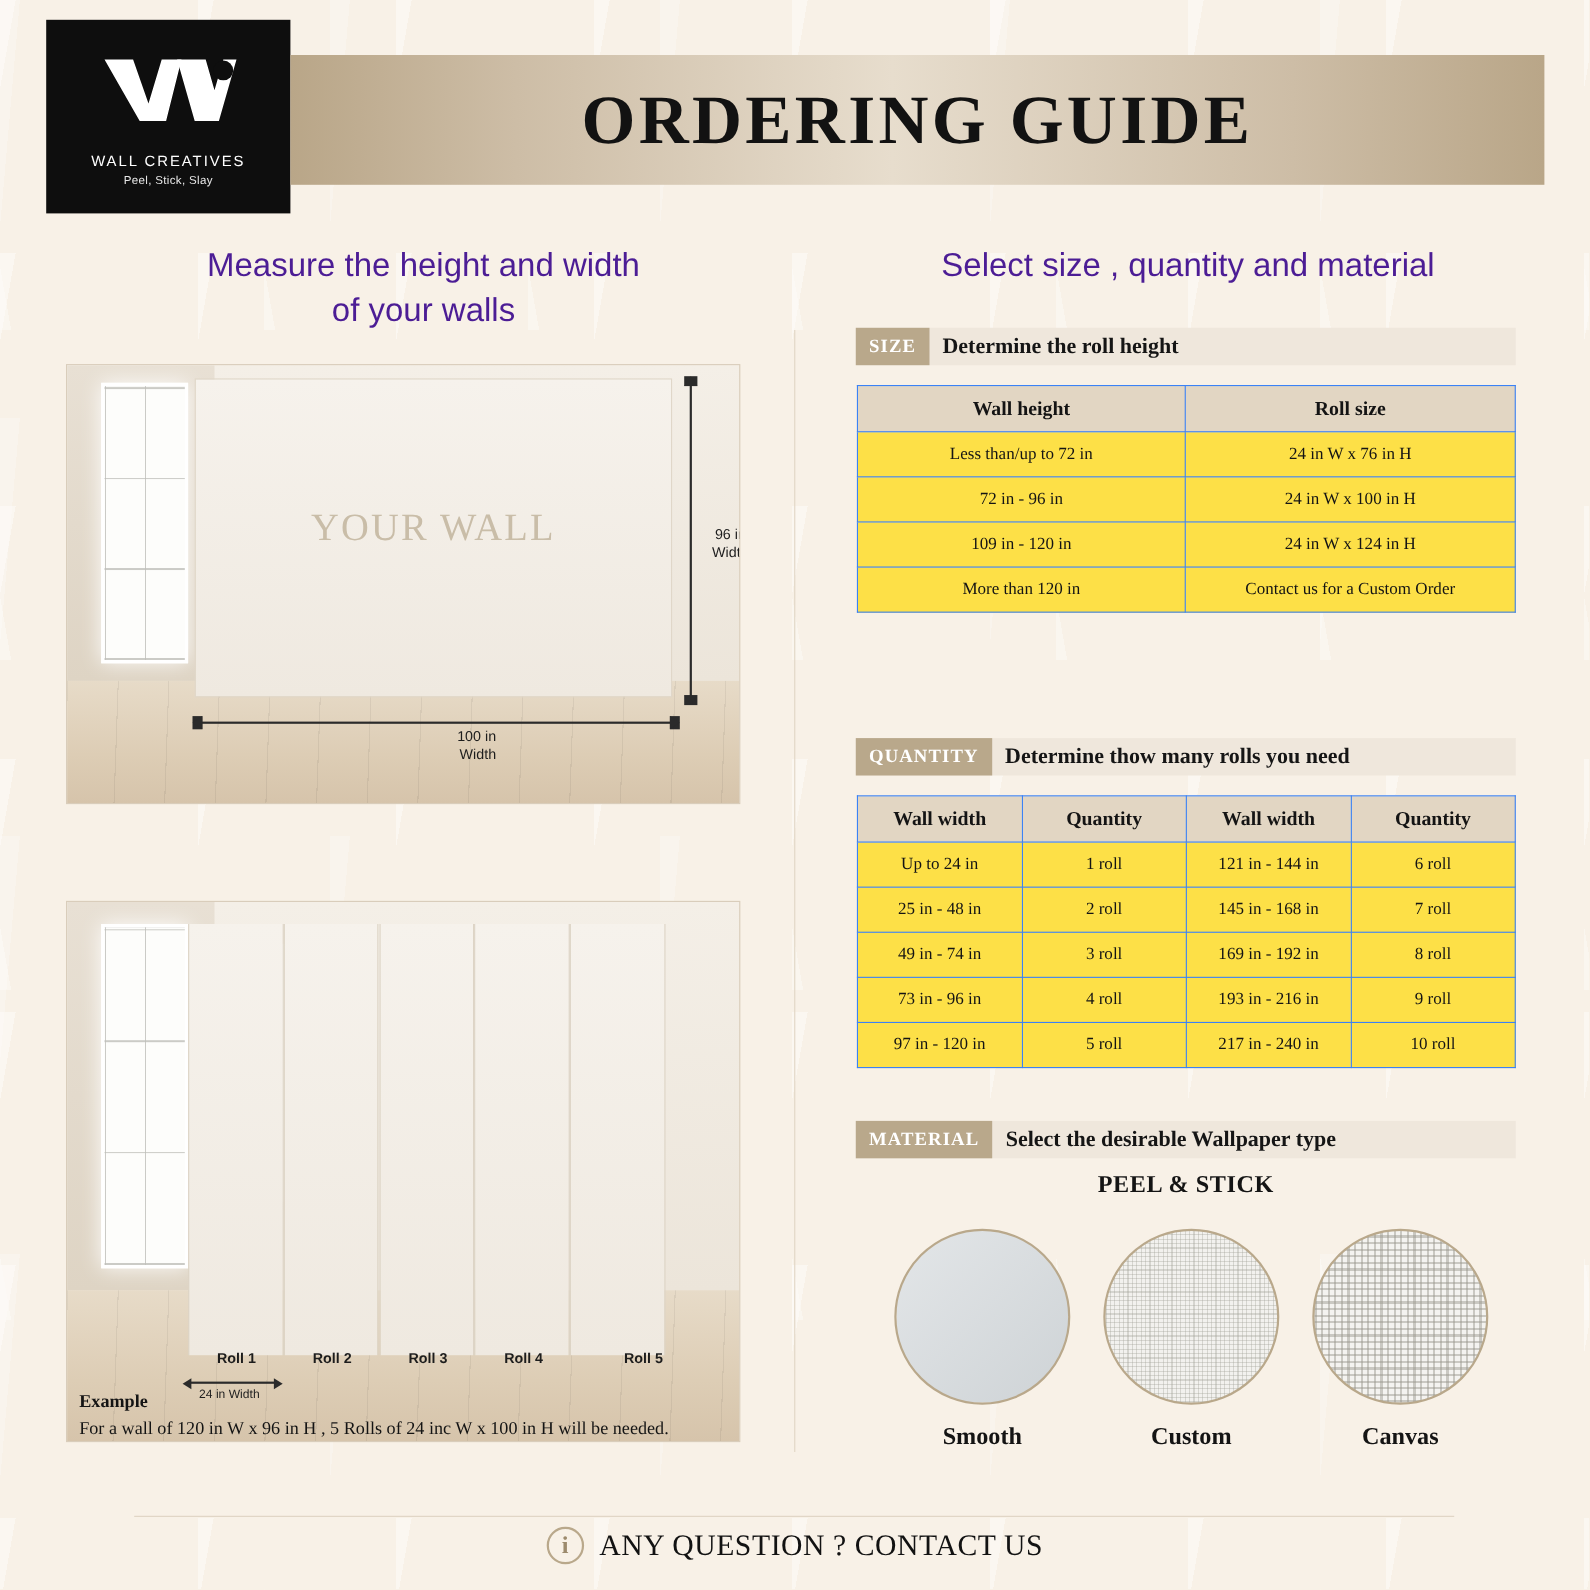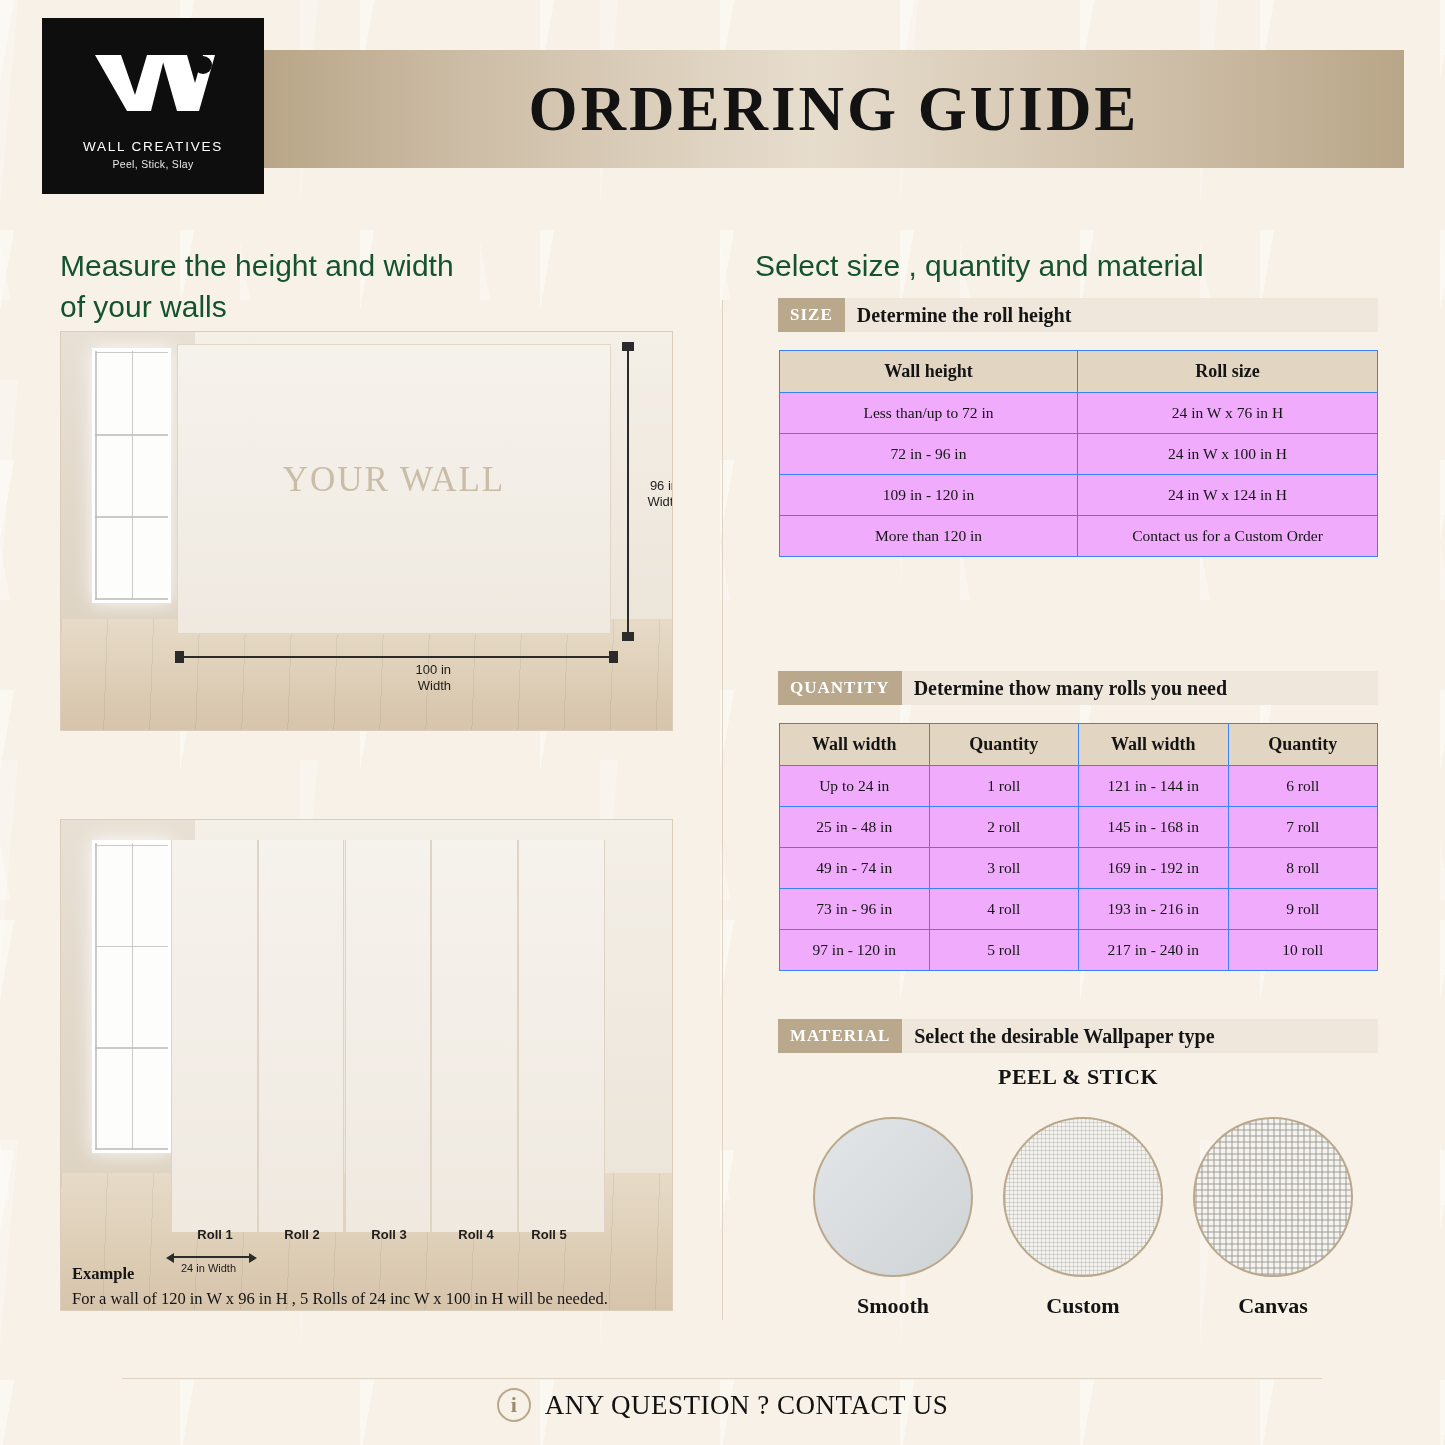--- a/index.html
+++ b/index.html
@@ -51,23 +51,23 @@
   }
   #title-text {
     font-family: Liberation Serif, serif;
     font-weight: bold; font-size: 63px; letter-spacing: 3px;
     color: #121212;
   }
 
   
   .col-heading {
     position: absolute;
-    font-size: 30px; color: #14532d; font-weight: normal;
+    font-size: 30px; color: #4c1d95; font-weight: normal;
     font-family: "Liberation Sans", sans-serif;
-    text-align: left; line-height: 1.35; margin-top: 24px;
+    text-align: center; line-height: 1.35;
   }
   #left-heading { left: 60px; top: 222px; width: 650px; }
   #right-heading { left: 755px; top: 222px; width: 650px; }
 
   
   .room {
     position: absolute;
     border: 1px solid #d9cdbb;
     overflow: hidden;
     background: #efe7da;
@@ -199,21 +199,21 @@
     background: #f3ece2;
   }
   table.grid td, table.grid th {
     border: 1px solid #3b82f6;
     text-align: center;
     color: #141414;
   }
   table.grid th {
     background: #e2d6c3; font-size: 18px; font-weight: bold; height: 42px;
   }
-  table.grid td { background: #f0abfc; font-size: 15.5px; height: 41px; }
+  table.grid td { background: #fde047; font-size: 15.5px; height: 41px; }
 
   #table-size { left: 779px; top: 350px; width: 599px; }
   #table-size th:first-child, #table-size td:first-child { width: 298px; }
   #table-qty { left: 779px; top: 723px; width: 599px; }
   #table-qty th, #table-qty td { width: 25%; }
 
   
   #peel-stick-title {
     position: absolute; left: 778px; top: 1064px; width: 600px;
     text-align: center; font-family: "Liberation Serif", serif;
@@ -324,21 +324,21 @@
     <div class="roll-strip" style="left:18%;width:14.2%"></div>
     <div class="roll-strip" style="left:32.2%;width:14.2%"></div>
     <div class="roll-strip" style="left:46.4%;width:14.2%"></div>
     <div class="roll-strip" style="left:60.6%;width:14.2%"></div>
     <div class="roll-strip" style="left:74.8%;width:14.2%"></div>
 
     <div class="roll-label" style="left:110px">Roll 1</div>
     <div class="roll-label" style="left:197px">Roll 2</div>
     <div class="roll-label" style="left:284px">Roll 3</div>
     <div class="roll-label" style="left:371px">Roll 4</div>
-    <div class="roll-label" style="left:444px">Roll 5</div>
+    <div class="roll-label" style="left:480px">Roll 5</div>
 
     <div id="roll-width-line"></div>
     <div id="roll-width-l"></div>
     <div id="roll-width-r"></div>
     <div id="roll-width-label">24 in Width</div>
   </div>
 
   <div id="example-block">
     <span id="example-title">Example</span><br>
     <span>For a wall of 120 in W x 96 in H , 5 Rolls of 24 inc W x 100 in H will be needed.</span>

